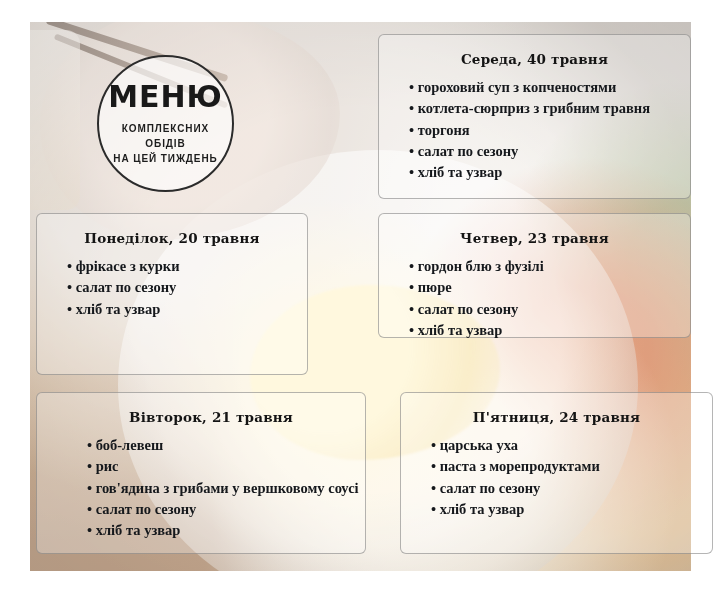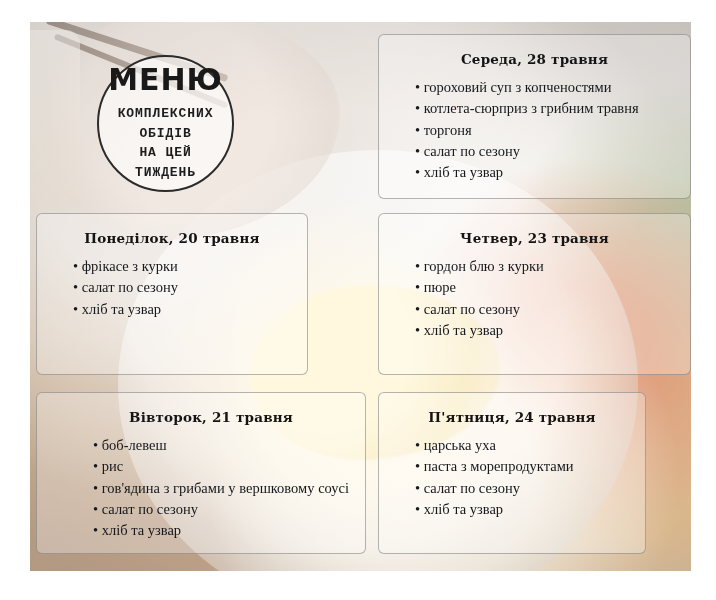--- a/index.html
+++ b/index.html
@@ -130,23 +130,23 @@
   .badge-title {
     font-family: "DejaVu Sans", sans-serif;
     font-weight: bold;
     font-size: 30px;
     letter-spacing: 1px;
     color: #191919;
     line-height: 1;
     margin-bottom: 9px;
   }
   .badge-sub {
-    font-family: Liberation Mono, monospace;
-    font-weight: bold;
-    font-size: 13px;
+    font-family: Liberation Sans, sans-serif;
+    font-weight: bold;
+    font-size: 10px;
     letter-spacing: 0.9px;
     color: #1d1d1d;
     line-height: 1.5;
     max-width: 110px;
   }
 
   
   .card {
     position: absolute;
     border: 1px solid rgba(120,120,120,0.55);
@@ -158,40 +158,41 @@
   .card-title {
     text-align: center;
     font-family: "DejaVu Serif", serif;
     font-weight: bold;
     font-size: 13.5px;
     color: #141414;
     margin: 4px 0 10px 0;
     letter-spacing: 0.2px;
   }
   .card-list {
-    margin: 10px;
+    margin: 4px;
     padding: 0;
     list-style: none;
+    font-weight: bold;
   }
   .card-list li {
     font-family: "Liberation Serif", serif;
     font-size: 14.5px;
     color: #15181c;
     line-height: 1.47;
     white-space: nowrap;
   }
   .card-list li::before {
     content: "• ";
   }
 
   #card-wed  { left: 378px; top: 34px;  width: 313px; height: 165px; }
   #card-mon  { left: 36px;  top: 213px; width: 272px; height: 162px; }
-  #card-thu  { left: 378px; top: 213px; width: 313px; height: 162px; }
+  #card-thu  { left: 378px; top: 213px; width: 313px; height: 125px; }
   #card-tue  { left: 36px;  top: 392px; width: 330px; height: 162px; padding-left: 36px; }
-  #card-fri  { left: 378px; top: 392px; width: 268px; height: 162px; }
+  #card-fri  { left: 400px; top: 392px; width: 313px; height: 162px; }
 
   #card-wed .card-list li,
   #card-thu .card-list li,
   #card-fri .card-list li { padding-left: 10px; }
   #card-mon .card-list li,
   #card-tue .card-list li { padding-left: 10px; }
 </style>
 </head>
 <body>
 
@@ -216,21 +217,21 @@
 
   <div class="badge">
     <div class="badge-title">МЕНЮ</div>
     <div class="badge-sub">
       <div>КОМПЛЕКСНИХ ОБІДІВ</div>
       <div>НА ЦЕЙ ТИЖДЕНЬ</div>
     </div>
   </div>
 
   <div class="card" id="card-wed">
-    <div class="card-title">Середа, 28 травня</div>
+    <div class="card-title">Середа, 40 травня</div>
     <ul class="card-list">
       <li>гороховий суп з копченостями</li>
       <li>котлета-сюрприз з грибним травня</li>
       <li>торгоня</li>
       <li>салат по сезону</li>
       <li>хліб та узвар</li>
     </ul>
   </div>
 
   <div class="card" id="card-mon">
@@ -238,21 +239,21 @@
     <ul class="card-list">
       <li>фрікасе з курки</li>
       <li>салат по сезону</li>
       <li>хліб та узвар</li>
     </ul>
   </div>
 
   <div class="card" id="card-thu">
     <div class="card-title">Четвер, 23 травня</div>
     <ul class="card-list">
-      <li>гордон блю з курки</li>
+      <li>гордон блю з фузілі</li>
       <li>пюре</li>
       <li>салат по сезону</li>
       <li>хліб та узвар</li>
     </ul>
   </div>
 
   <div class="card" id="card-tue">
     <div class="card-title">Вівторок, 21 травня</div>
     <ul class="card-list">
       <li>боб-левеш</li>

